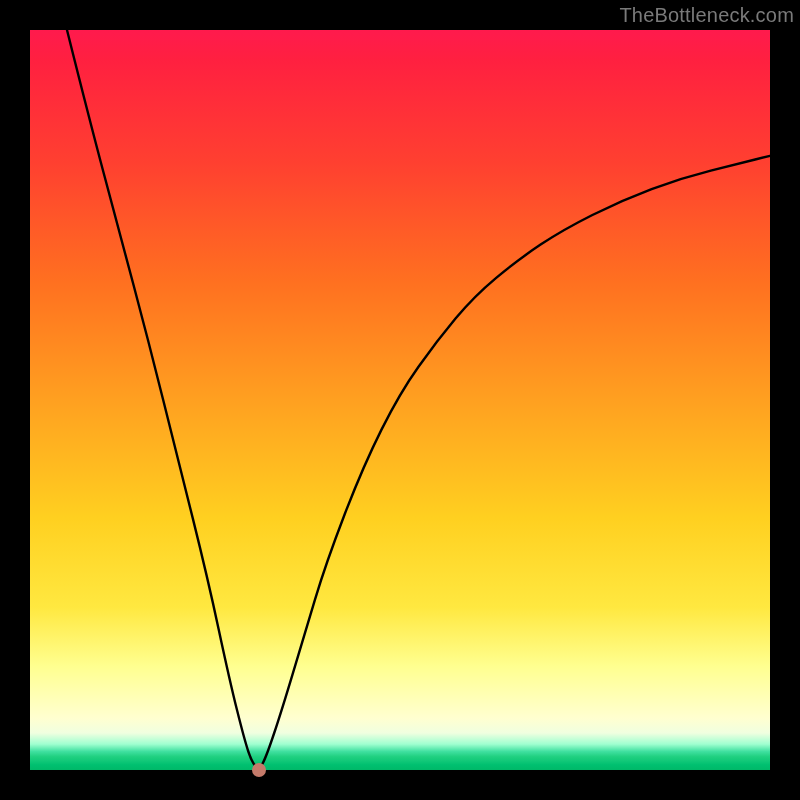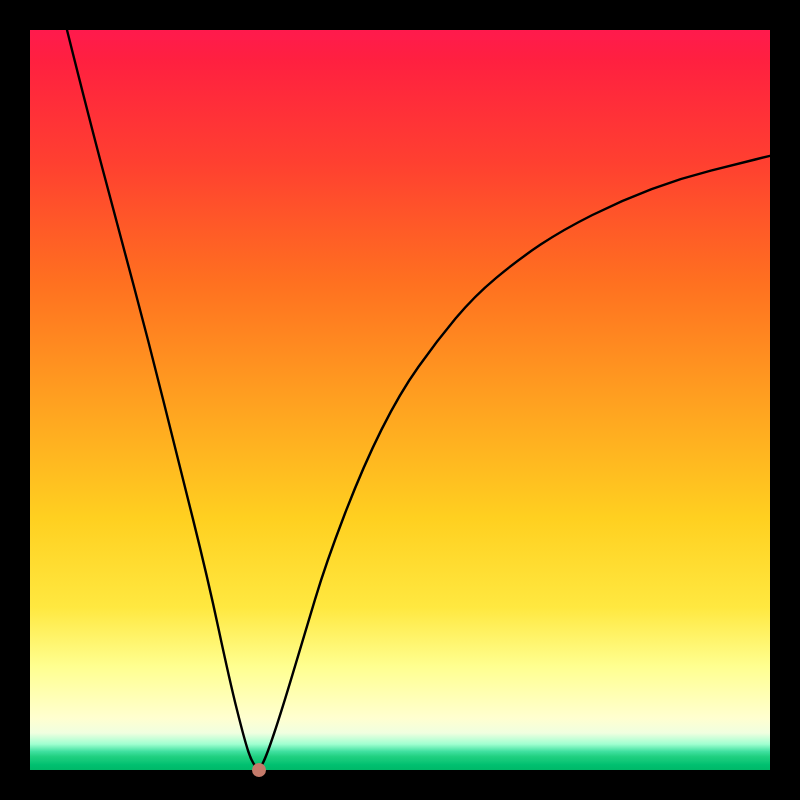--- a/index.html
+++ b/index.html
@@ -68,20 +68,21 @@
     border-radius: 50%;
     background: #c47a6a;
     transform: translate(-50%, -50%);
   }
 </style>
 </head>
 <body>
 
 <div class="chart-wrap">
 
+  <div class="watermark">TheBottleneck.com</div>
 
   <div class="plot-area">
 
     <svg class="curve" viewBox="0 0 740 740" preserveAspectRatio="none">
       <path id="curve-path" fill="none" stroke="#000" stroke-width="2.4" stroke-linecap="round" stroke-linejoin="round" d="M 37.0 0.0 Q 59.2 88.8 74.0 144.3 Q 88.8 199.8 103.6 255.3 Q 118.4 310.8 133.2 370.0 Q 148.0 429.2 162.8 488.4 Q 177.6 547.6 188.7 599.4 Q 199.8 651.2 207.2 680.8 Q 214.6 710.4 218.3 721.5 Q 222.0 732.6 225.7 736.3 Q 229.4 740.0 233.1 732.6 Q 236.8 725.2 244.2 703.0 Q 251.6 680.8 262.7 643.8 Q 273.8 606.8 284.9 569.8 Q 296.0 532.8 314.5 484.7 Q 333.0 436.6 351.5 399.6 Q 370.0 362.6 388.5 336.7 Q 407.0 310.8 425.5 288.6 Q 444.0 266.4 466.2 247.9 Q 488.4 229.4 510.6 214.6 Q 532.8 199.8 562.4 185.0 Q 592.0 170.2 621.6 159.1 Q 651.2 148.0 680.8 140.6 Q 710.4 133.2 725.2 129.5 T 740.0 125.8"></path>
     </svg>
 
     <div id="min-dot" class="min-dot" style="left: 229.4px; top: 740px; background: rgb(196, 122, 106);"></div>
   </div>
 </div>

